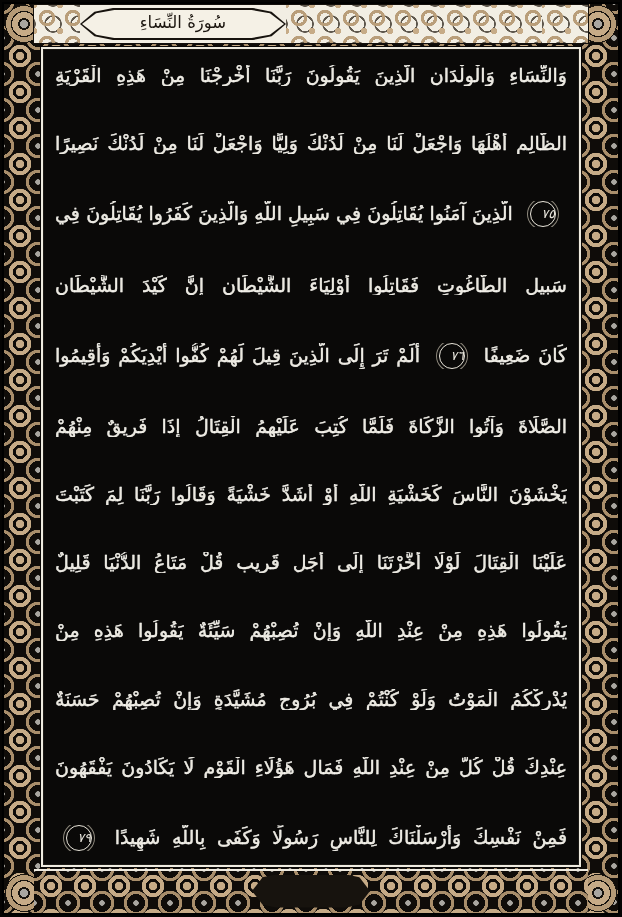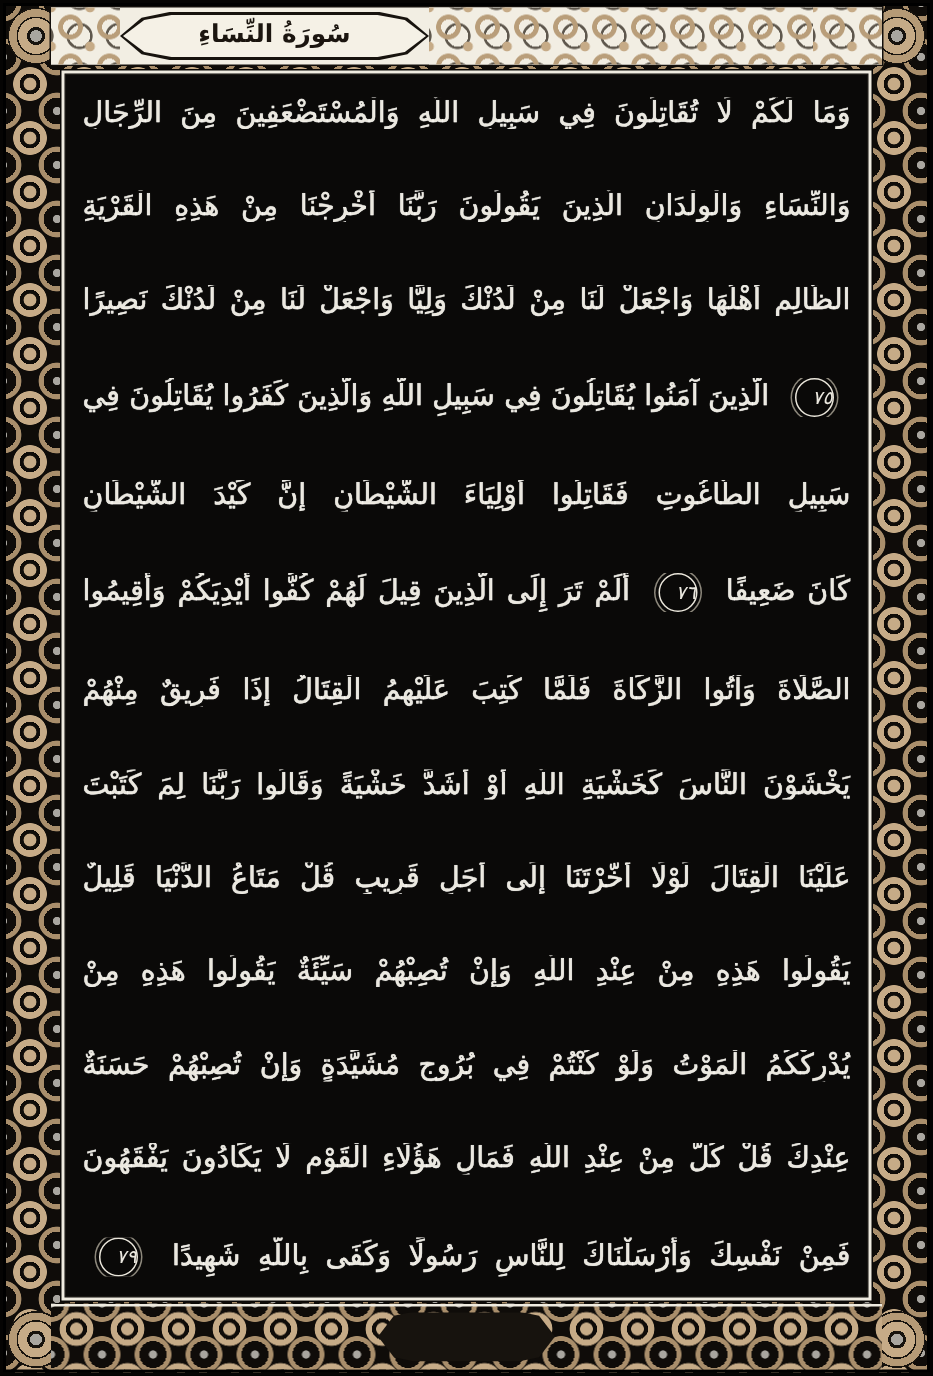--- a/index.html
+++ b/index.html
@@ -57,21 +57,21 @@
     background:#17130e;
     clip-path:polygon(0% 50%,7% 12%,16% 0%,84% 0%,93% 12%,100% 50%,93% 88%,84% 100%,16% 100%,7% 88%);
   }
   .cartouche .inner{
     position:absolute;inset:2px;
     background:#f5f1e6;
     clip-path:polygon(0% 50%,7% 12%,16% 0%,84% 0%,93% 12%,100% 50%,93% 88%,84% 100%,16% 100%,7% 88%);
     display:flex;align-items:center;justify-content:center;
   }
   .cartouche .label{
-    color:var(--ink_black);font-size:16.5px;font-weight:bold;line-height:1;
+    color:var(--ink_black);font-size:16.5px;font-weight:normal;line-height:1;
     transform:translateY(-1px);
   }
 
   
   .panel{
     position:absolute;top:47px;left:41px;right:41px;bottom:50px;
     background:var(--panel_black);
     border:2px solid #efebe0;
     box-shadow:0 0 0 1px #0a0806, inset 0 0 0 1px #1c1a16;
   }
@@ -146,21 +146,20 @@
     <div class="cartouche">
       <div class="inner">
         <span class="label">سُورَةُ النِّسَاءِ</span>
       </div>
     </div>
     <div class="orn-light orn-edge"></div>
   </div>
 
   <div class="panel">
     <div class="ayah-lines">
-        <div class="line"><span class="ayah-text">وَمَا لَكُمْ لَا تُقَاتِلُونَ فِي سَبِيلِ اللَّهِ وَالْمُسْتَضْعَفِينَ مِنَ الرِّجَالِ</span></div>
         <div class="line"><span class="ayah-text">وَالنِّسَاءِ وَالْوِلْدَانِ الَّذِينَ يَقُولُونَ رَبَّنَا أَخْرِجْنَا مِنْ هَذِهِ الْقَرْيَةِ</span></div>
         <div class="line"><span class="ayah-text">الظَّالِمِ أَهْلُهَا وَاجْعَلْ لَنَا مِنْ لَدُنْكَ وَلِيًّا وَاجْعَلْ لَنَا مِنْ لَدُنْكَ نَصِيرًا</span></div>
         <div class="line"><span class="ayah-marker">٧٥</span> <span class="ayah-text">الَّذِينَ آمَنُوا يُقَاتِلُونَ فِي سَبِيلِ اللَّهِ وَالَّذِينَ كَفَرُوا يُقَاتِلُونَ فِي</span></div>
         <div class="line"><span class="ayah-text">سَبِيلِ الطَّاغُوتِ فَقَاتِلُوا أَوْلِيَاءَ الشَّيْطَانِ إِنَّ كَيْدَ الشَّيْطَانِ</span></div>
         <div class="line"><span class="ayah-text">كَانَ ضَعِيفًا</span> <span class="ayah-marker">٧٦</span> <span class="ayah-text">أَلَمْ تَرَ إِلَى الَّذِينَ قِيلَ لَهُمْ كُفُّوا أَيْدِيَكُمْ وَأَقِيمُوا</span></div>
         <div class="line"><span class="ayah-text">الصَّلَاةَ وَآتُوا الزَّكَاةَ فَلَمَّا كُتِبَ عَلَيْهِمُ الْقِتَالُ إِذَا فَرِيقٌ مِنْهُمْ</span></div>
         <div class="line"><span class="ayah-text">يَخْشَوْنَ النَّاسَ كَخَشْيَةِ اللَّهِ أَوْ أَشَدَّ خَشْيَةً وَقَالُوا رَبَّنَا لِمَ كَتَبْتَ</span></div>
         <div class="line"><span class="ayah-text">عَلَيْنَا الْقِتَالَ لَوْلَا أَخَّرْتَنَا إِلَى أَجَلٍ قَرِيبٍ قُلْ مَتَاعُ الدُّنْيَا قَلِيلٌ</span></div>
         <div class="line"><span class="ayah-text">يَقُولُوا هَذِهِ مِنْ عِنْدِ اللَّهِ وَإِنْ تُصِبْهُمْ سَيِّئَةٌ يَقُولُوا هَذِهِ مِنْ</span></div>
         <div class="line"><span class="ayah-text">يُدْرِكْكُمُ الْمَوْتُ وَلَوْ كُنْتُمْ فِي بُرُوجٍ مُشَيَّدَةٍ وَإِنْ تُصِبْهُمْ حَسَنَةٌ</span></div>

